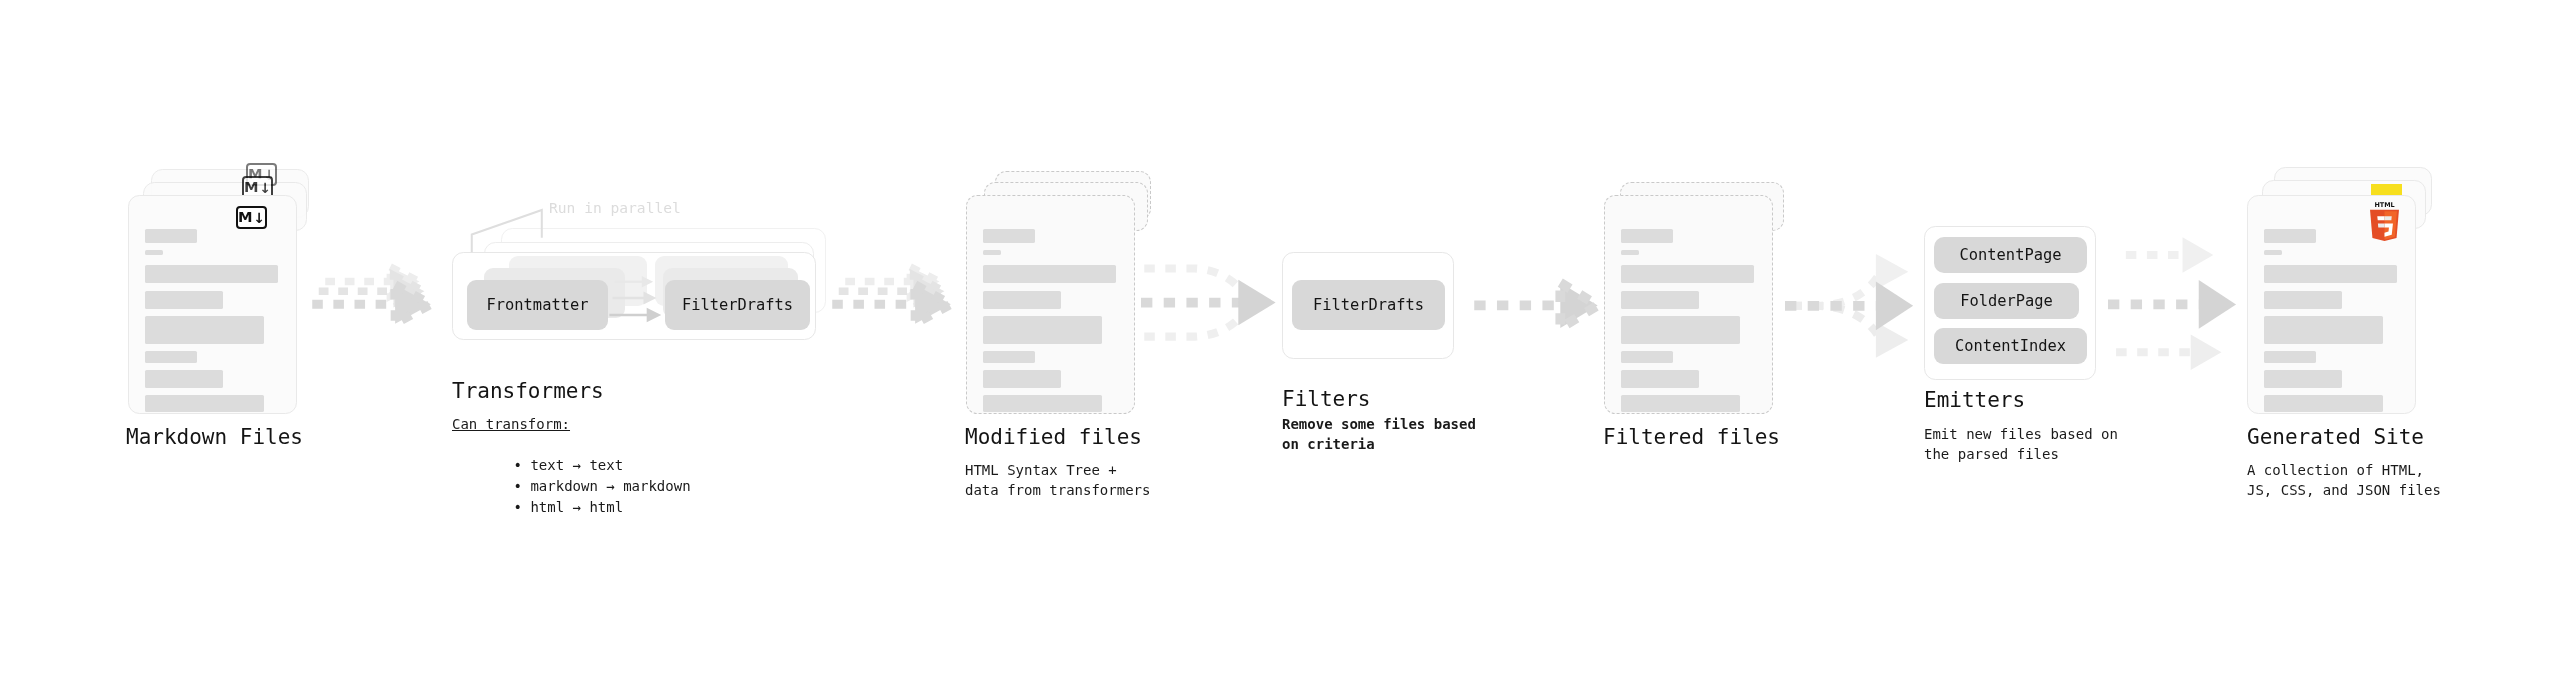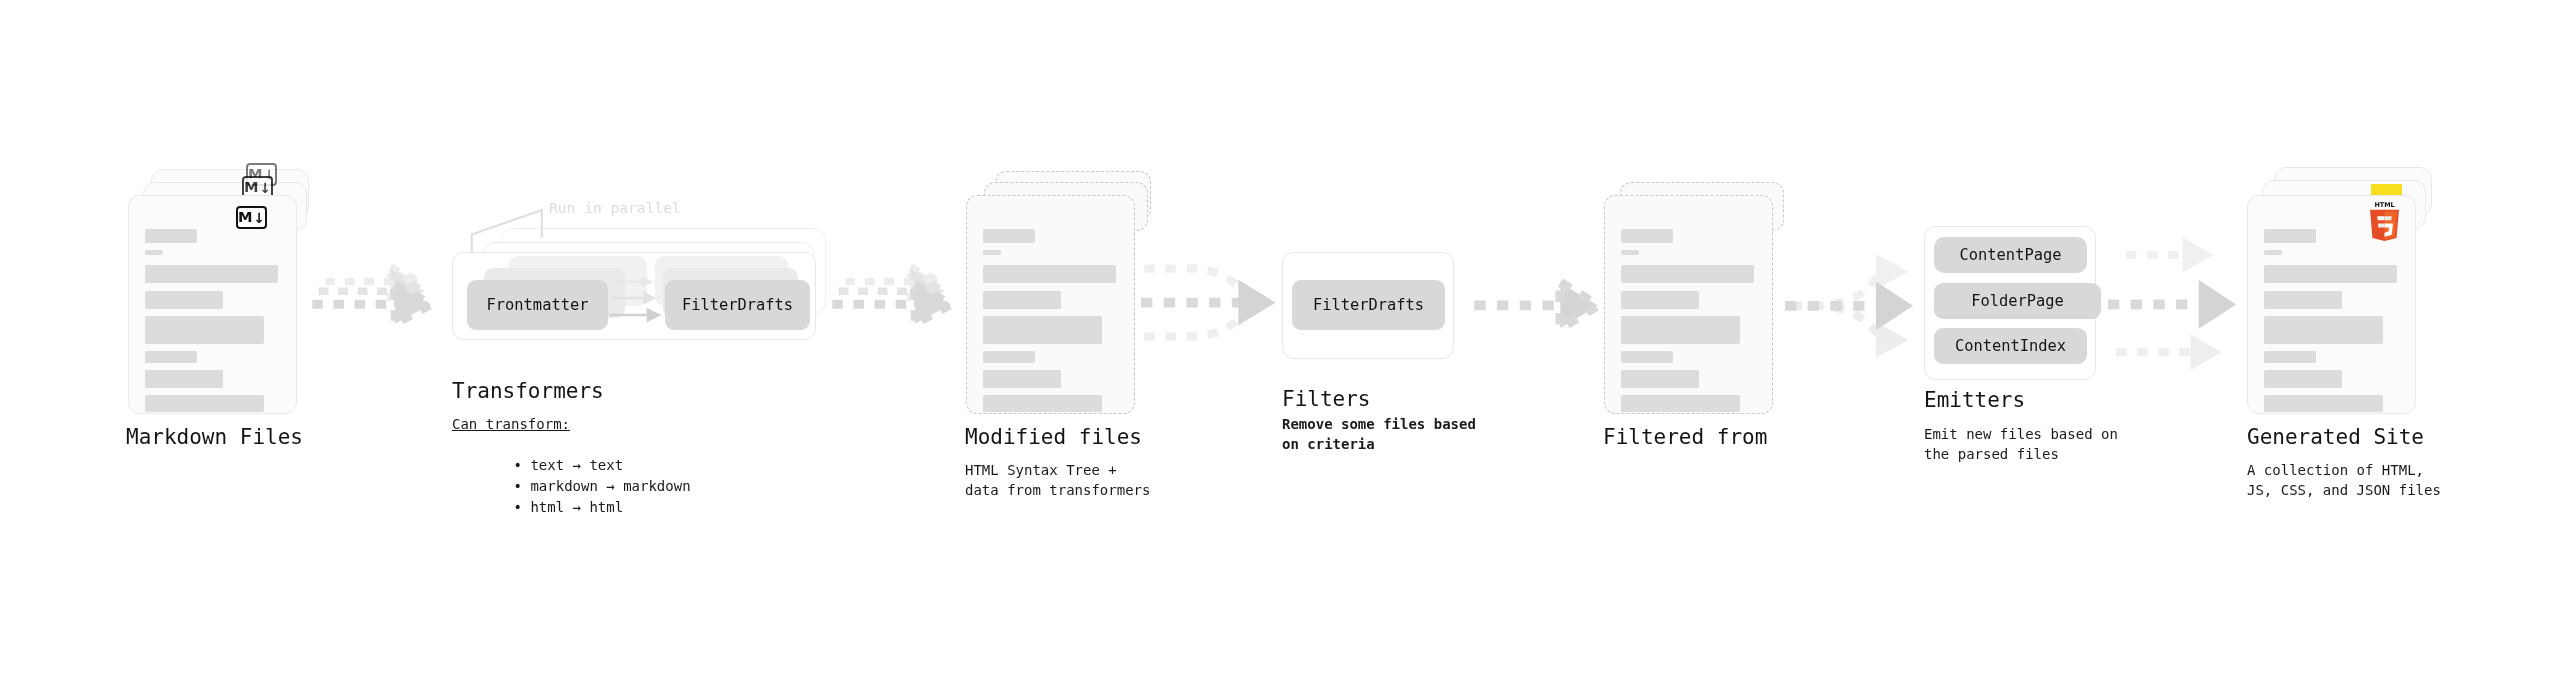--- a/index.html
+++ b/index.html
@@ -253,38 +253,38 @@
         <div class="ln" style="width:52px;height:14px;"></div>
         <div class="ln" style="width:18px;height:5.7px;margin-bottom:9.8px;"></div>
         <div class="ln" style="width:133px;height:18px;"></div>
         <div class="ln" style="width:78px;height:18px;"></div>
         <div class="ln" style="width:119px;height:28px;"></div>
         <div class="ln" style="width:52px;height:11.4px;"></div>
         <div class="ln" style="width:78px;height:18px;"></div>
         <div class="ln" style="width:119px;height:17px;"></div>
       </div>
     </div>
-    <div class="title" style="left:1603px;top:425px;">Filtered from</div>
+    <div class="title" style="left:1603px;top:425px;">Filtered files</div>
   </div>
 
   <svg style="left:1785px;top:236px;width:146px;height:138px;" viewBox="0 0 180 170" width="146" height="138">
     <g fill="none">
       <path d="M8,86 L40,86 Q96,84 118,44" stroke="#efefef" stroke-width="10" stroke-dasharray="13 13"></path>
       <polygon points="112,22 152,44 112,66" fill="#f0f0f0"></polygon>
       <path d="M8,86 L40,86 Q96,88 118,128" stroke="#ececec" stroke-width="10" stroke-dasharray="13 13"></path>
       <polygon points="112,106 152,128 112,150" fill="#ededed"></polygon>
       <line x1="0" y1="86" x2="120" y2="86" stroke="#d9d9d9" stroke-width="12" stroke-dasharray="14 14"></line>
       <polygon points="112,56 158,86 112,116" fill="#d4d4d4"></polygon>
     </g>
   </svg>
 
   <div class="node">
     <div class="stagebox" style="left:1924px;top:226px;width:172px;height:154px;"></div>
     <div class="chip" style="left:1934px;top:237px;width:153px;height:36px;border-radius:10px;">ContentPage</div>
-    <div class="chip" style="left:1934px;top:283px;width:167px;height:36px;">FolderPage</div>
+    <div class="chip" style="left:1934px;top:283px;width:145px;height:36px;">FolderPage</div>
     <div class="chip" style="left:1934px;top:328px;width:153px;height:36px;">ContentIndex</div>
 
     <div class="title" style="left:1924px;top:388px;">Emitters</div>
     <div class="sub" style="left:1924px;top:424px;">Emit new files based on
 the parsed files</div>
   </div>
 
   <svg style="left:2108px;top:229px;width:154px;height:146px;" viewBox="0 0 190 180" width="154" height="146">
     <g fill="none">
       <line x1="22" y1="32" x2="98" y2="32" stroke="#f0f0f0" stroke-width="10" stroke-dasharray="13 13"></line>

